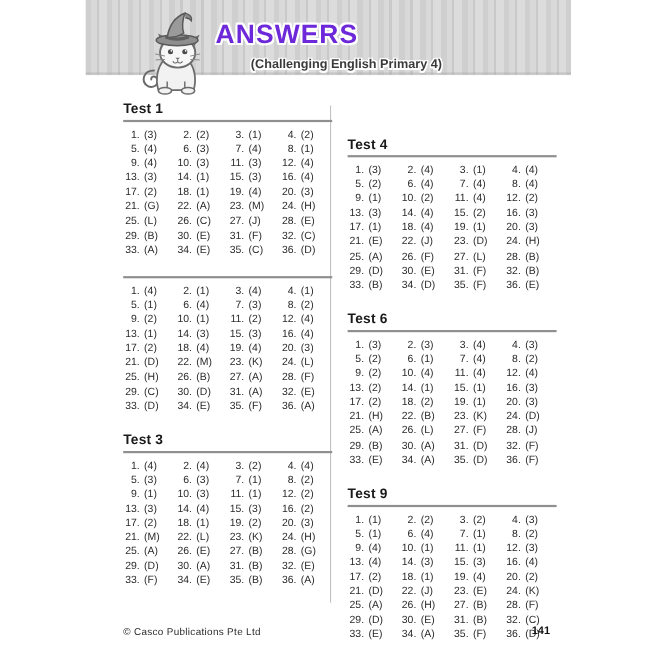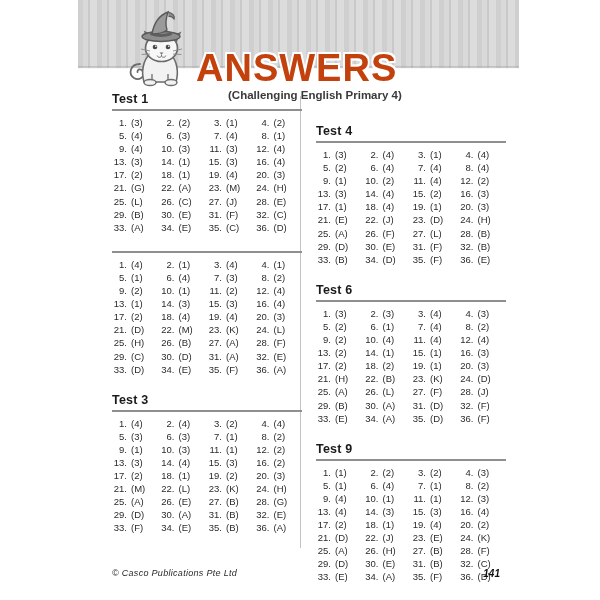--- a/index.html
+++ b/index.html
@@ -51,36 +51,35 @@
   }
 
   
   .title-block {
     position: absolute;
     left: 196px;
     top: 14px;
     width: 300px;
   }
   .answers-title {
-    font-size: 38px;
+    font-size: 24px;
     font-weight: bold;
     letter-spacing: 1px;
-    color: #c2410c;
+    color: #6d28d9;
     line-height: 36px;
     -webkit-text-stroke: 0px;
     text-shadow:
       -1.6px -1.6px 0 #ffffff,
        1.6px -1.6px 0 #ffffff,
       -1.6px  1.6px 0 #ffffff,
        1.6px  1.6px 0 #ffffff,
       -1.6px  0    0 #ffffff,
        1.6px  0    0 #ffffff,
        0   -1.6px  0 #ffffff,
        0    1.6px  0 #ffffff;
-    margin-top: 36px;
   }
   .answers-subtitle {
     margin-top: 3px;
     margin-left: 12px;
     font-size: 11.5px;
     font-weight: bold;
     color: #3a3a3a;
     text-shadow:
       -1.2px -1.2px 0 #ffffff,
        1.2px -1.2px 0 #ffffff,
@@ -157,22 +156,21 @@
   }
 
   
   .footer {
     position: absolute;
     left: 112px;
     top: 568px;
     width: 388px;
     display: flex;
     justify-content: space-between;
-    align-items: flex-start;
-    font-style: italic;
+    align-items: center;
   }
   .copyright {
     font-size: 9px;
     color: #2b2b2b;
     letter-spacing: 0.3px;
   }
   .page-num {
     font-size: 10px;
     font-weight: bold;
     color: #111111;

